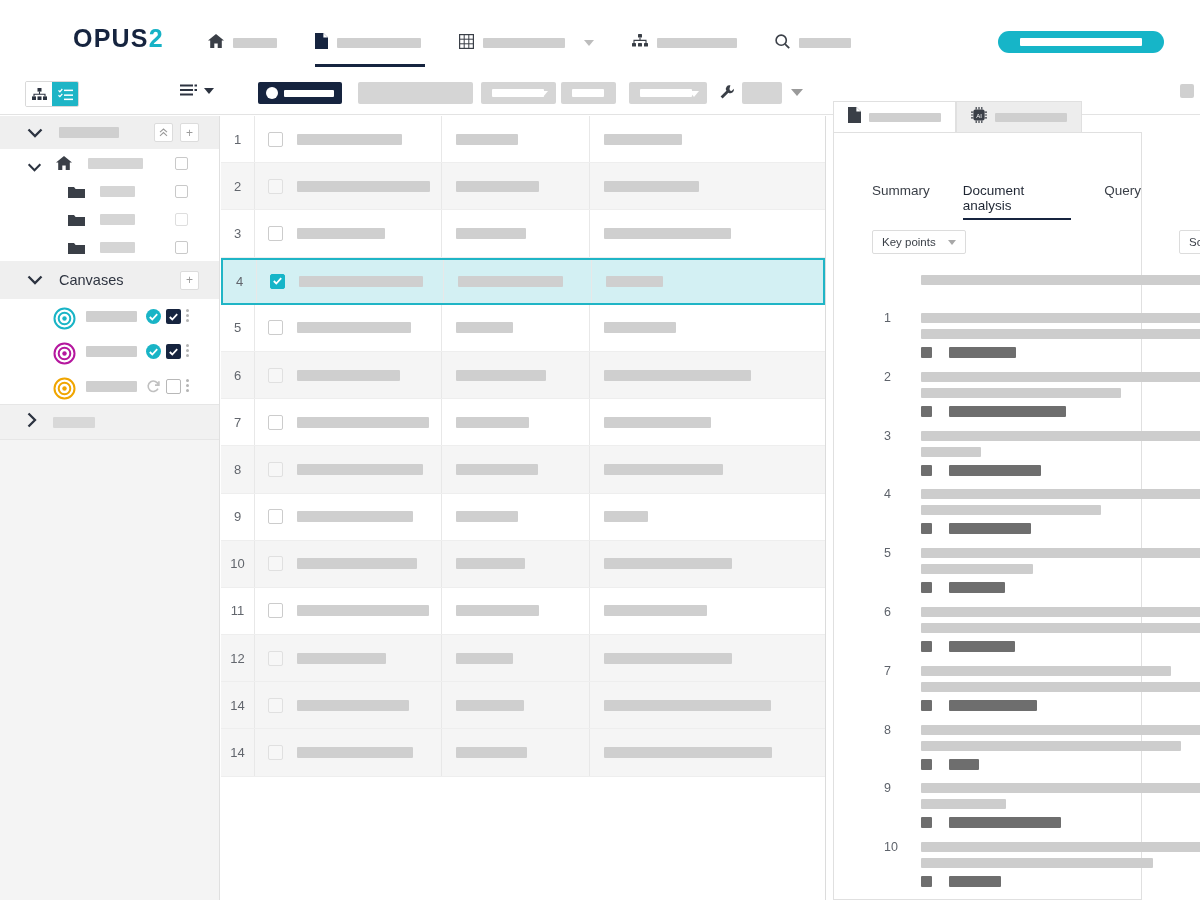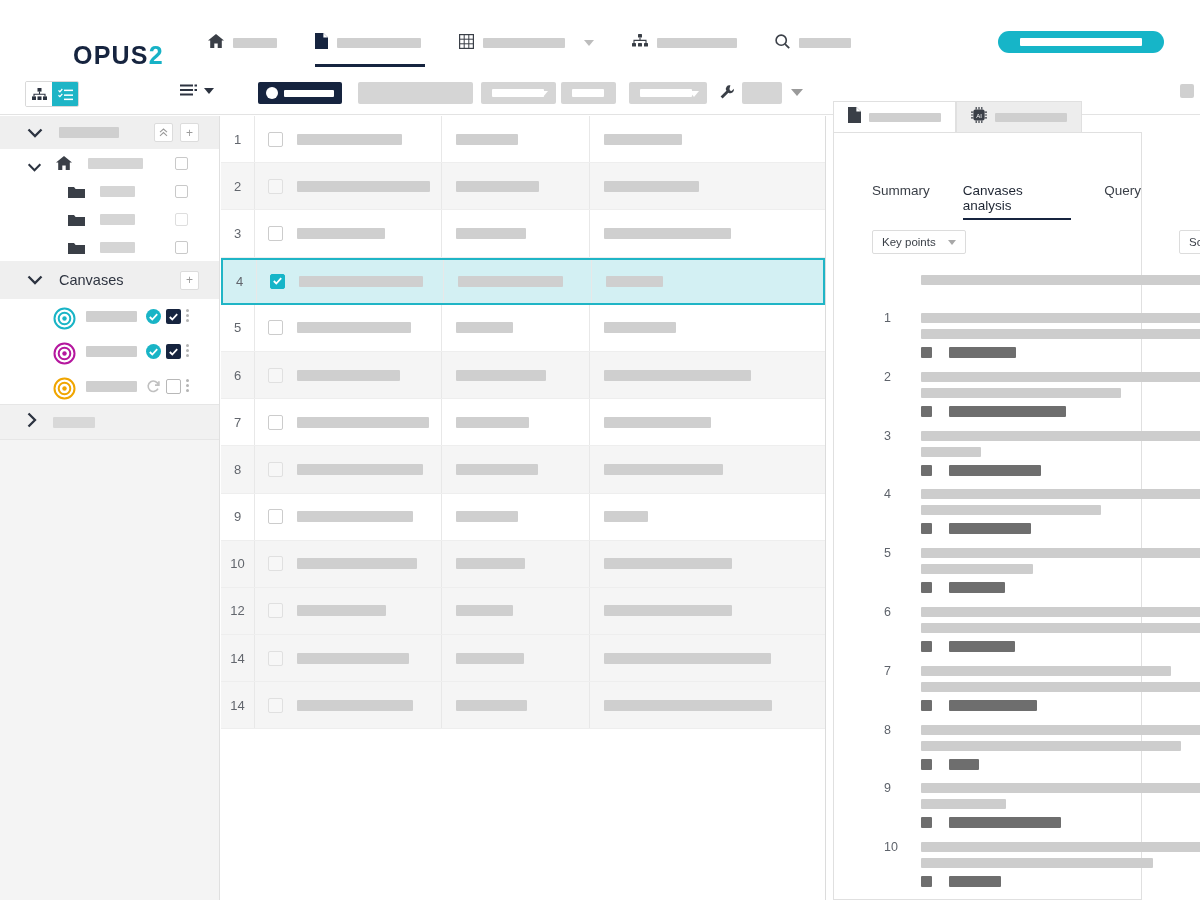--- a/index.html
+++ b/index.html
@@ -9,21 +9,21 @@
     font-family: "Liberation Sans", sans-serif;
     overflow: hidden;
   }
   .app { position: relative; width: 1200px; height: 900px; background:#fff; }
 
   
   .sk { background:#cfcfcf; border-radius:1px; height:11px; display:inline-block; }
 
   
   .topbar { position:absolute; left:0; top:0; width:1200px; height:76px; background:#fff; }
-  .logo { position:absolute; left:73px; top:41px; font-size:25px; font-weight:700; letter-spacing:1.2px; color:#16243f; }
+  .logo { position:absolute; left:73px; top:24px; font-size:25px; font-weight:700; letter-spacing:1.2px; color:#16243f; }
   .logo .two { color:#17b2c6; font-weight:600; }
   .nav { position:absolute; left:208px; top:28px; display:flex; align-items:center; gap:0; height:30px;}
   .nav-item { display:flex; align-items:center; gap:9px; padding:0 16px 0 0; height:30px; position:relative; cursor:pointer; }
   .nav-item .sk { height:10px; }
   .nav-underline { position:absolute; left:0; bottom:-9px; height:3px; background:#16243f; }
   .icon { display:inline-block; flex:none; }
   .cta { position:absolute; right:36px; top:31px; width:166px; height:22px; background:#16b5c8; border-radius:11px; }
   .cta-inner { position:absolute; left:22px; top:7px; width:122px; height:8px; background:#fff; border-radius:1px; }
 
   
@@ -466,20 +466,33 @@
           <span class="rcbx faint"></span>
           <span class="cellbar" style="width:120px"></span>
         </div>
         <div class="cell c2">
           <span class="cellbar" style="width:69px"></span>
         </div>
         <div class="cell c3">
           <span class="cellbar" style="width:128px"></span>
         </div>
       </div>
+      <div class="trow">
+        <span class="rownum">11</span>
+        <div class="cell c1">
+          <span class="rcbx"></span>
+          <span class="cellbar" style="width:132px"></span>
+        </div>
+        <div class="cell c2">
+          <span class="cellbar" style="width:83px"></span>
+        </div>
+        <div class="cell c3">
+          <span class="cellbar" style="width:103px"></span>
+        </div>
+      </div>
       <div class="trow alt">
         <span class="rownum">12</span>
         <div class="cell c1">
           <span class="rcbx faint"></span>
           <span class="cellbar" style="width:89px"></span>
         </div>
         <div class="cell c2">
           <span class="cellbar" style="width:57px"></span>
         </div>
         <div class="cell c3">
@@ -530,21 +543,21 @@
               <g stroke="#3a3f47" stroke-width="1.2">
                 <path d="M5.2 0v2.4M8 0v2.4M10.8 0v2.4M5.2 13.6V16M8 13.6V16M10.8 13.6V16M0 5.2h2.4M0 8h2.4M0 10.8h2.4M13.6 5.2H16M13.6 8H16M13.6 10.8H16"></path>
               </g>
             </svg></span>
           <span class="sk" style="width:72px;height:9px"></span>
         </div>
       </div>
     <div class="pbody">
       <div class="subtabs" id="subtabs">
           <div class="subtab">Summary</div>
-          <div class="subtab active">Canvases analysis</div>
+          <div class="subtab active">Document analysis</div>
           <div class="subtab">Query</div>
         </div>
       <div class="keybtn">
         <span>Key points</span>
         <span style="width:0;height:0;border-left:4px solid transparent;border-right:4px solid transparent;border-top:5px solid #a8a8a8;display:inline-block"></span>
       </div>
       <div class="soubtn">
           <span>Sou</span>
         </div>
       <div class="lead-bar" id="leadbar" style="width: 290px;"></div>

